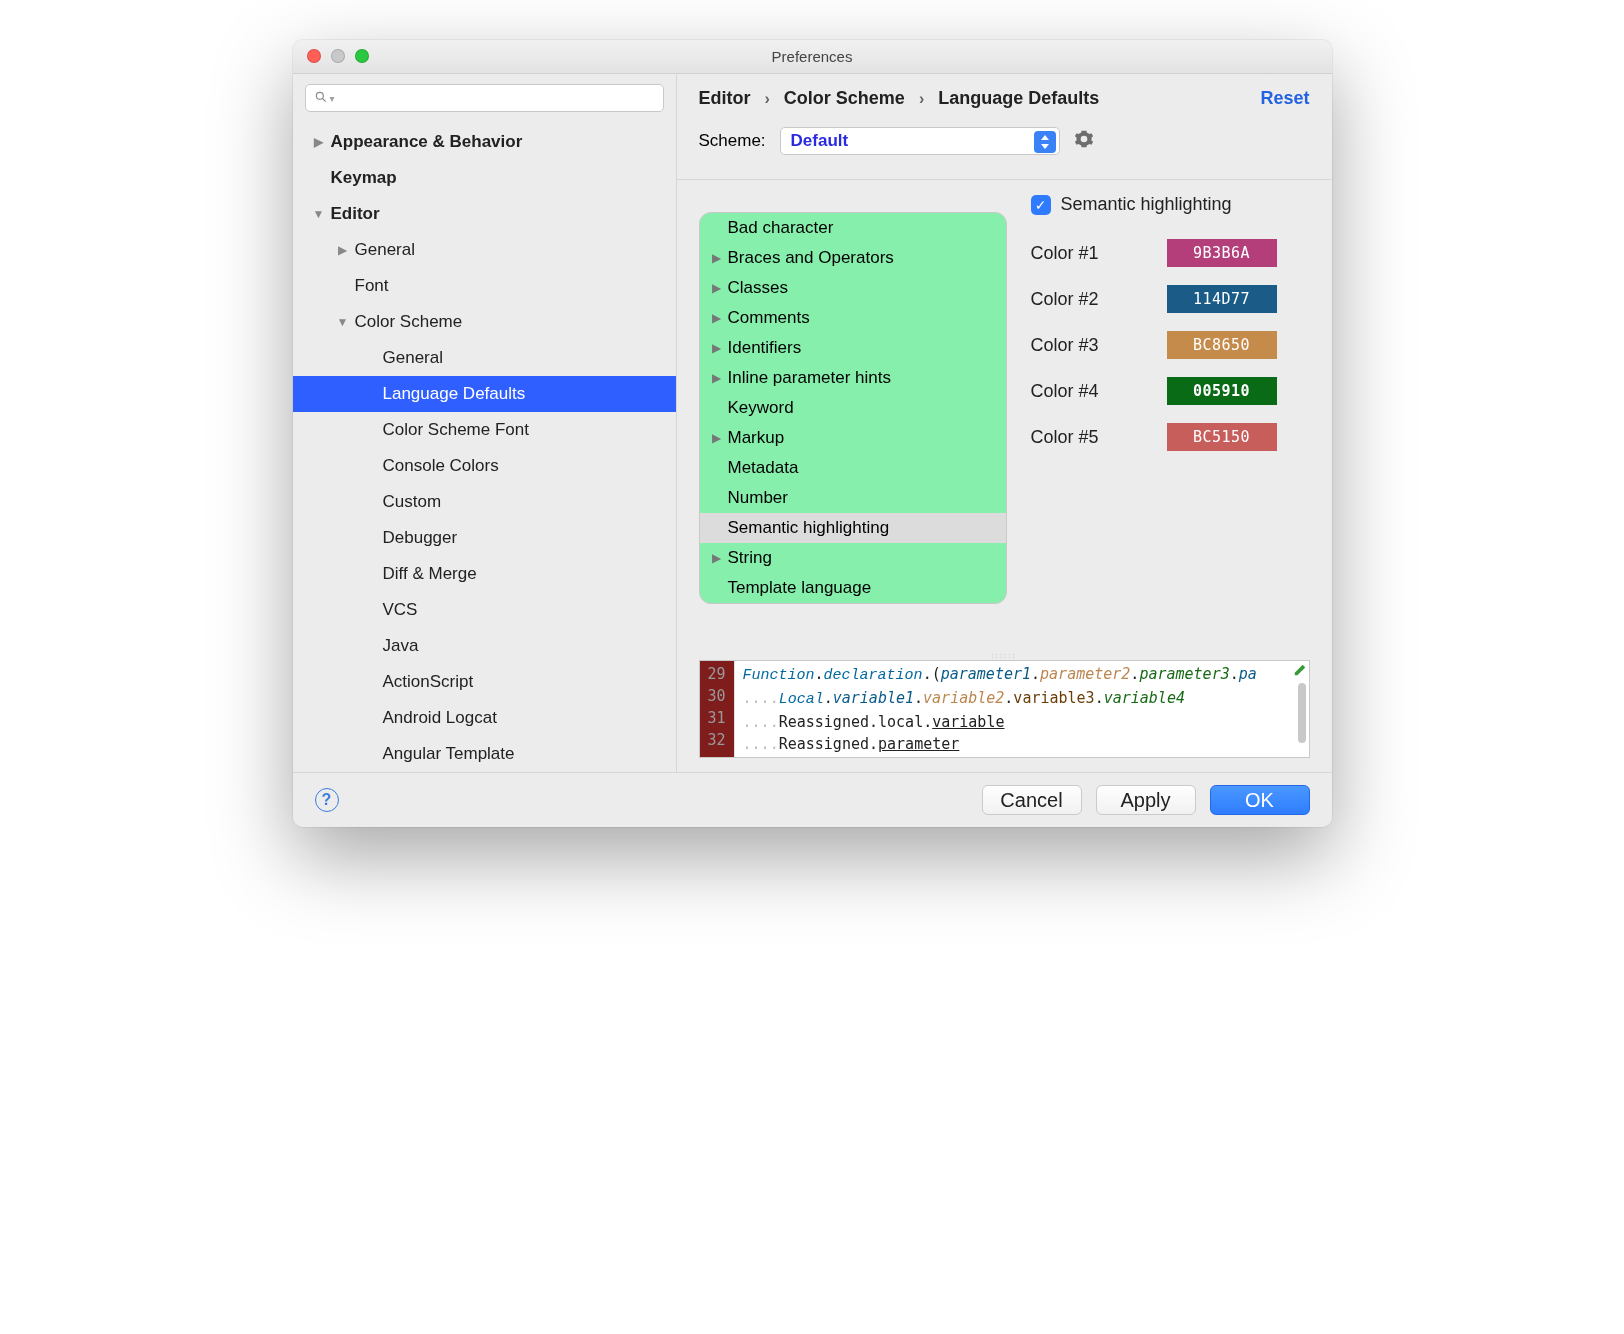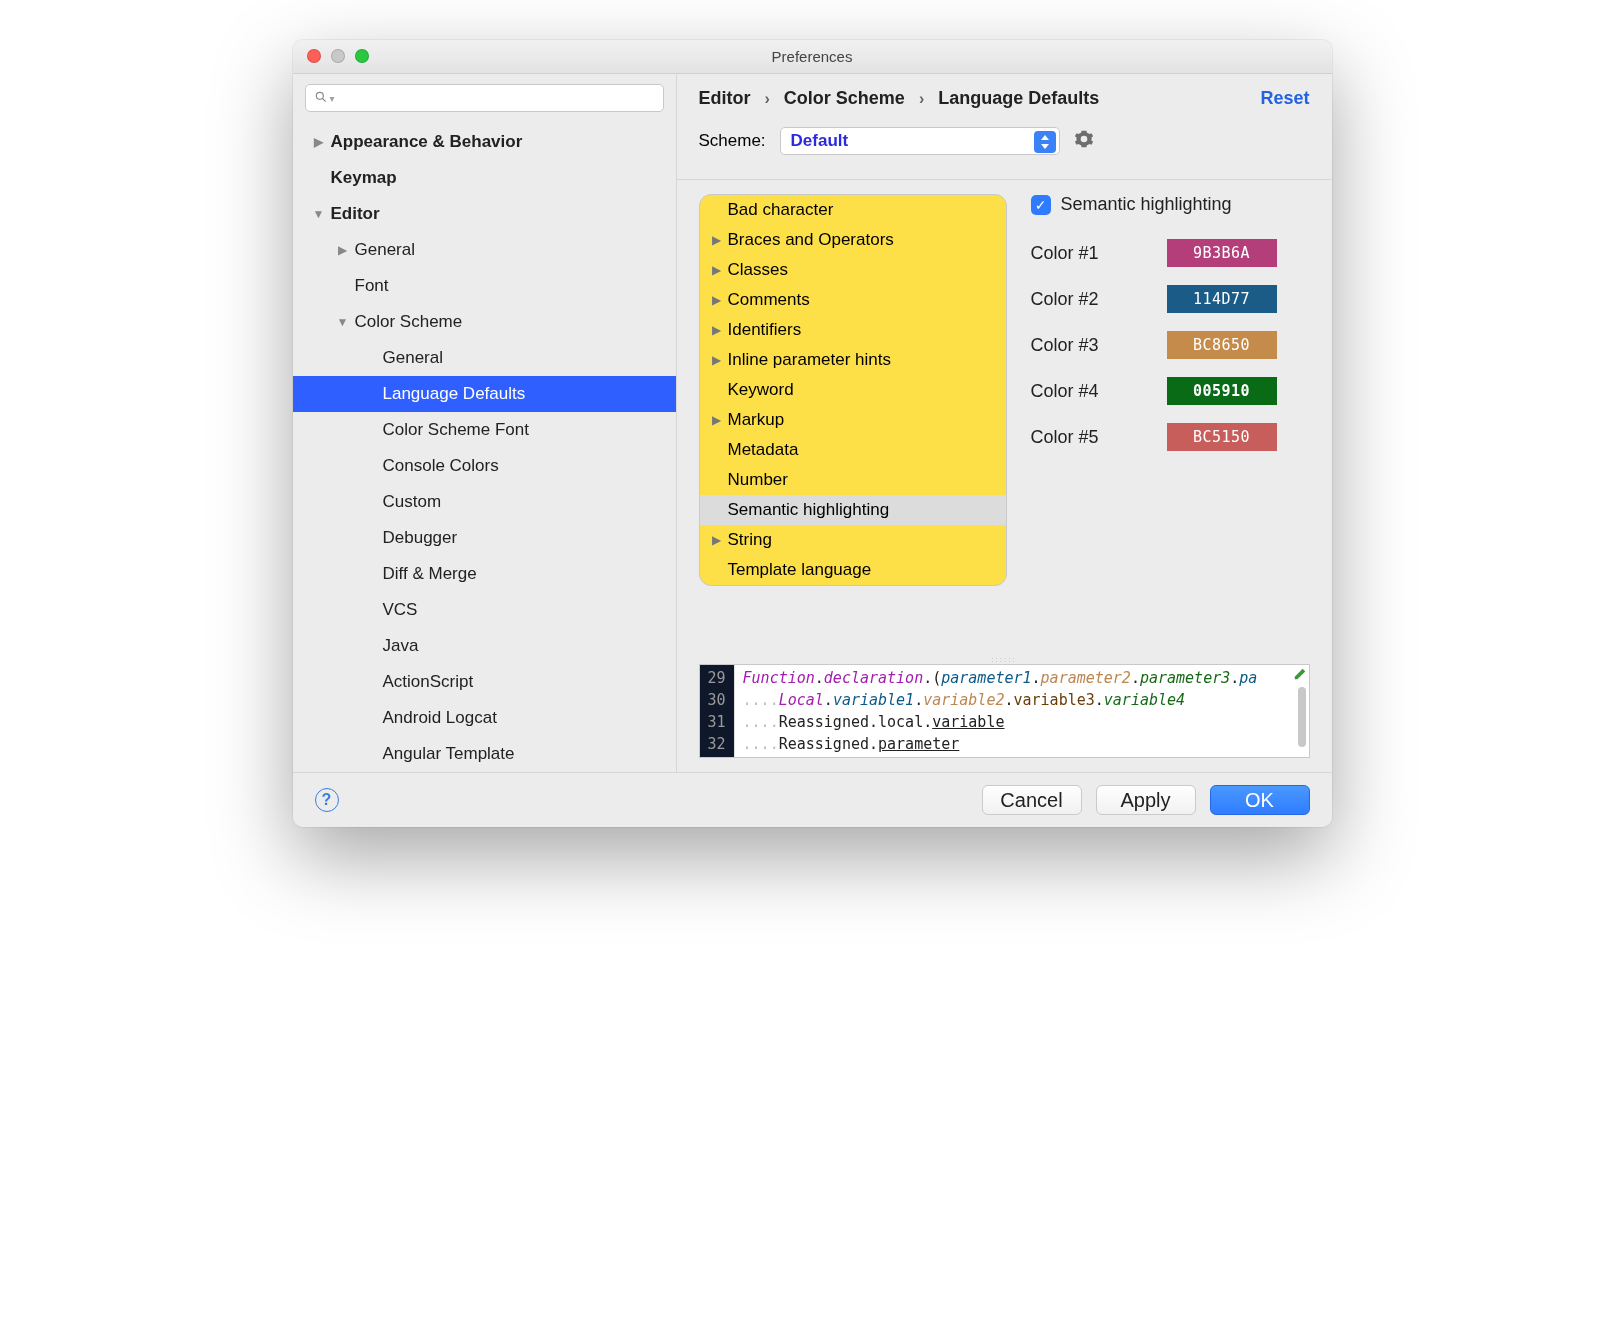--- a/index.html
+++ b/index.html
@@ -96,22 +96,22 @@
     position:absolute; right:3px; top:3px; width:22px; height:22px;
     border-radius:4px; background:#3b82f6; color:#fff; display:flex;
     align-items:center; justify-content:center; font-size:10px; line-height:1;
   }
   .gear { color:#6e6e6e; font-size:20px; }
 
   .divider { height:1px; background:#d6d6d6; margin:12px 0 0; }
 
   .content { display:flex; flex:1; padding:14px 22px 0; gap:24px; min-height:0; }
   .cat-list {
-    width:308px; background:#fde047; border:1px solid #c9c9c9; border-radius:12px;
-    font-size:17px; overflow:hidden; align-self:flex-start;
+    width:308px; background:#86efac; border:1px solid #c9c9c9; border-radius:12px;
+    font-size:17px; overflow:hidden; align-self:flex-start;margin-top:18px;
   }
   .cat-row { display:flex; align-items:center; height:30px; padding-left:8px; }
   .cat-row .twisty { width:18px; color:#777; }
   .cat-row.sel { background:#dcdcdc; }
   .cat-label { padding-left:2px; }
   .cat-row.noarrow .twisty { visibility:hidden; }
 
   .right-panel { flex:1; display:flex; flex-direction:column; gap:14px; }
   .sh-check { display:flex; align-items:center; gap:10px; font-size:18px; color:#222; }
   .checkbox { width:20px; height:20px; border-radius:5px; background:#2f7bff; display:flex; align-items:center; justify-content:center; color:#fff; font-size:14px; }
@@ -121,24 +121,24 @@
   .color-label { width:110px; font-size:18px; color:#222; }
   .swatch { width:110px; height:28px; display:flex; align-items:center; justify-content:center; font-family:Menlo,Consolas,monospace; font-size:15px; color:#fff; letter-spacing:0.5px; }
 
   .preview-wrap { padding:0 22px 14px; position:relative; }
   .resize-handle { height:10px; display:flex; align-items:center; justify-content:center; color:#b5b5b5; font-size:8px; letter-spacing:2px; }
   .preview {
     border:1px solid #c9c9c9; background:#fff;
     font-family:Menlo,Consolas,monospace; font-size:15px; line-height:22px;
     display:flex; position:relative;
   }
-  .gutter { background:#0f172a; color:#9a9a9a; border-right:1px solid #e0e0e0; padding:2px 8px; text-align:right; }
+  .gutter { background:#7f1d1d; color:#9a9a9a; border-right:1px solid #e0e0e0; padding:2px 8px; text-align:right; }
   .code { padding:2px 8px; white-space:pre; color:#222; flex:1; overflow:hidden; }
   .dots { color:#bdbdbd; }
-  .kw { color:#a21caf; font-style:italic; }
+  .kw { color:#0369a1; font-style:italic;font-family:Liberation Mono, monospace; }
   .p1 { color:#0a5a8a; font-style:italic; }
   .p2 { color:#bc8650; font-style:italic; }
   .p3 { color:#166a16; font-style:italic; }
   .ul { text-decoration:underline; }
   .val { color:#6a3d07; }
   .preview-corner { position:absolute; top:2px; right:2px; width:14px; height:14px; }
   .scrollbar { position:absolute; right:3px; top:22px; width:8px; height:60px; background:#c8c8c8; border-radius:4px; }
 
   .footer {
     border-top:1px solid #d6d6d6; background:#ececec;

